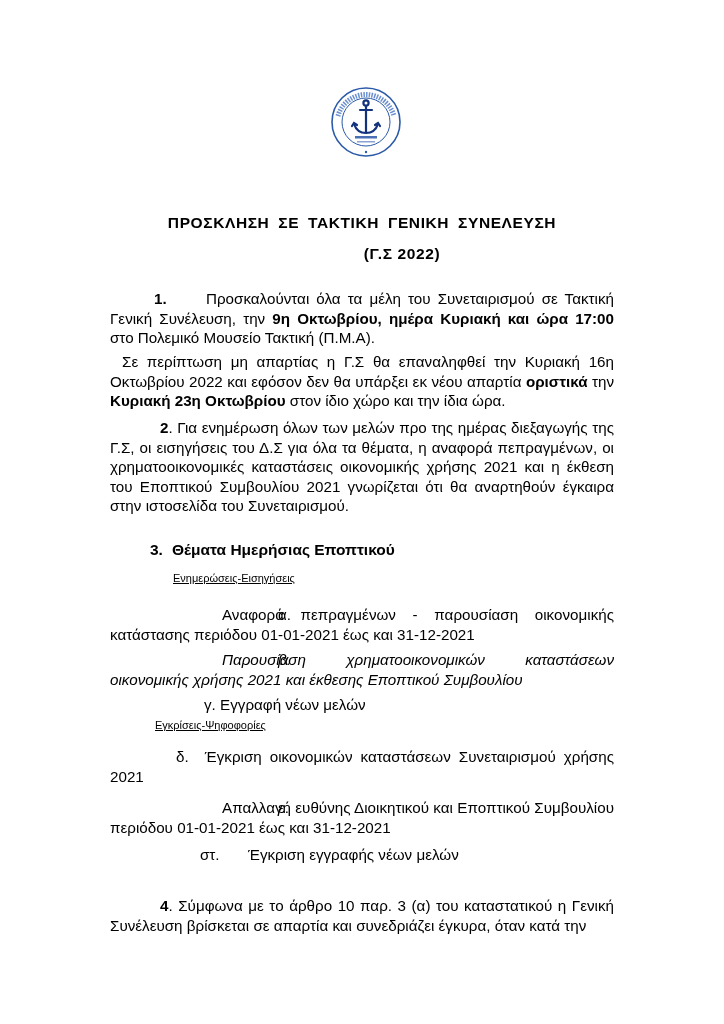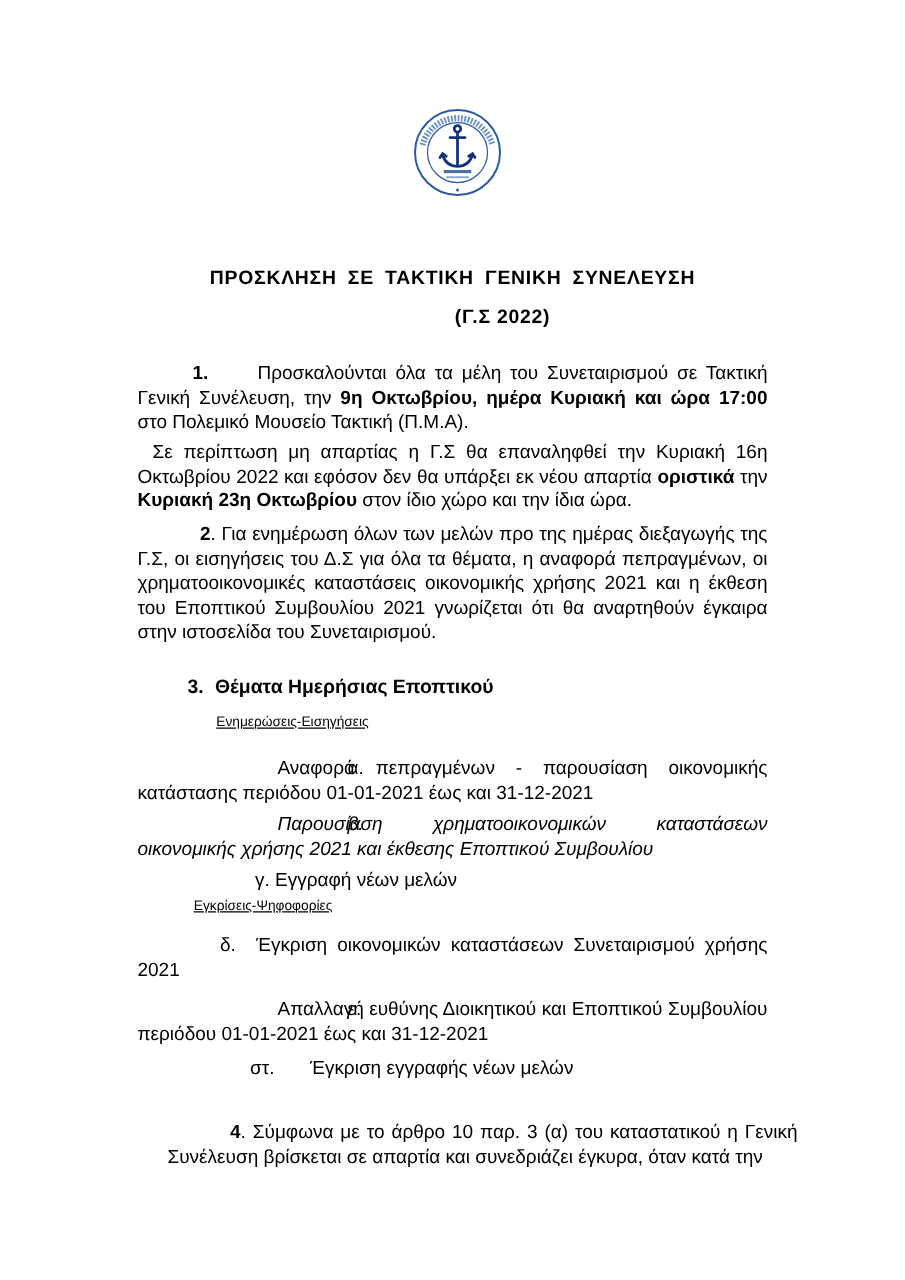--- a/index.html
+++ b/index.html
@@ -27,21 +27,21 @@
           line-height: 19.6px; text-align: justify; }
   .item .lbl { display: inline-block; }
   .ia { top: 605px; text-indent: 84px; }
   .ib { top: 650px; text-indent: 84px; font-style: italic; }
   .ig { top: 695px; left: 204px; width: 400px; }
   .id { top: 747px; text-indent: 66px; }
   .ie { top: 798px; text-indent: 84px; }
   .ist { top: 845px; left: 200px; width: 400px; }
   .ist .lbl { width: 48px; }
   .ia .lbl, .ib .lbl, .ie .lbl { width: 28px; }
-  .p4 { top: 896px; text-indent: 50px; margin-left: 24px; }
+  .p4 { top: 896px; text-indent: 50px; }
 </style>
 </head>
 <body>
 
 <div class="page">
 
   <svg class="logo" viewBox="0 0 72 72">
     <circle cx="36" cy="36" r="34" fill="#ffffff" stroke="#2a5aa8" stroke-width="1.6"></circle>
     <circle cx="36" cy="36" r="24" fill="none" stroke="#2a5aa8" stroke-width="1"></circle>
     <path d="M8 30 A29 29 0 0 1 64 30" fill="none" stroke="#6b8fcf" stroke-width="5" stroke-dasharray="1.5 1.2"></path>

